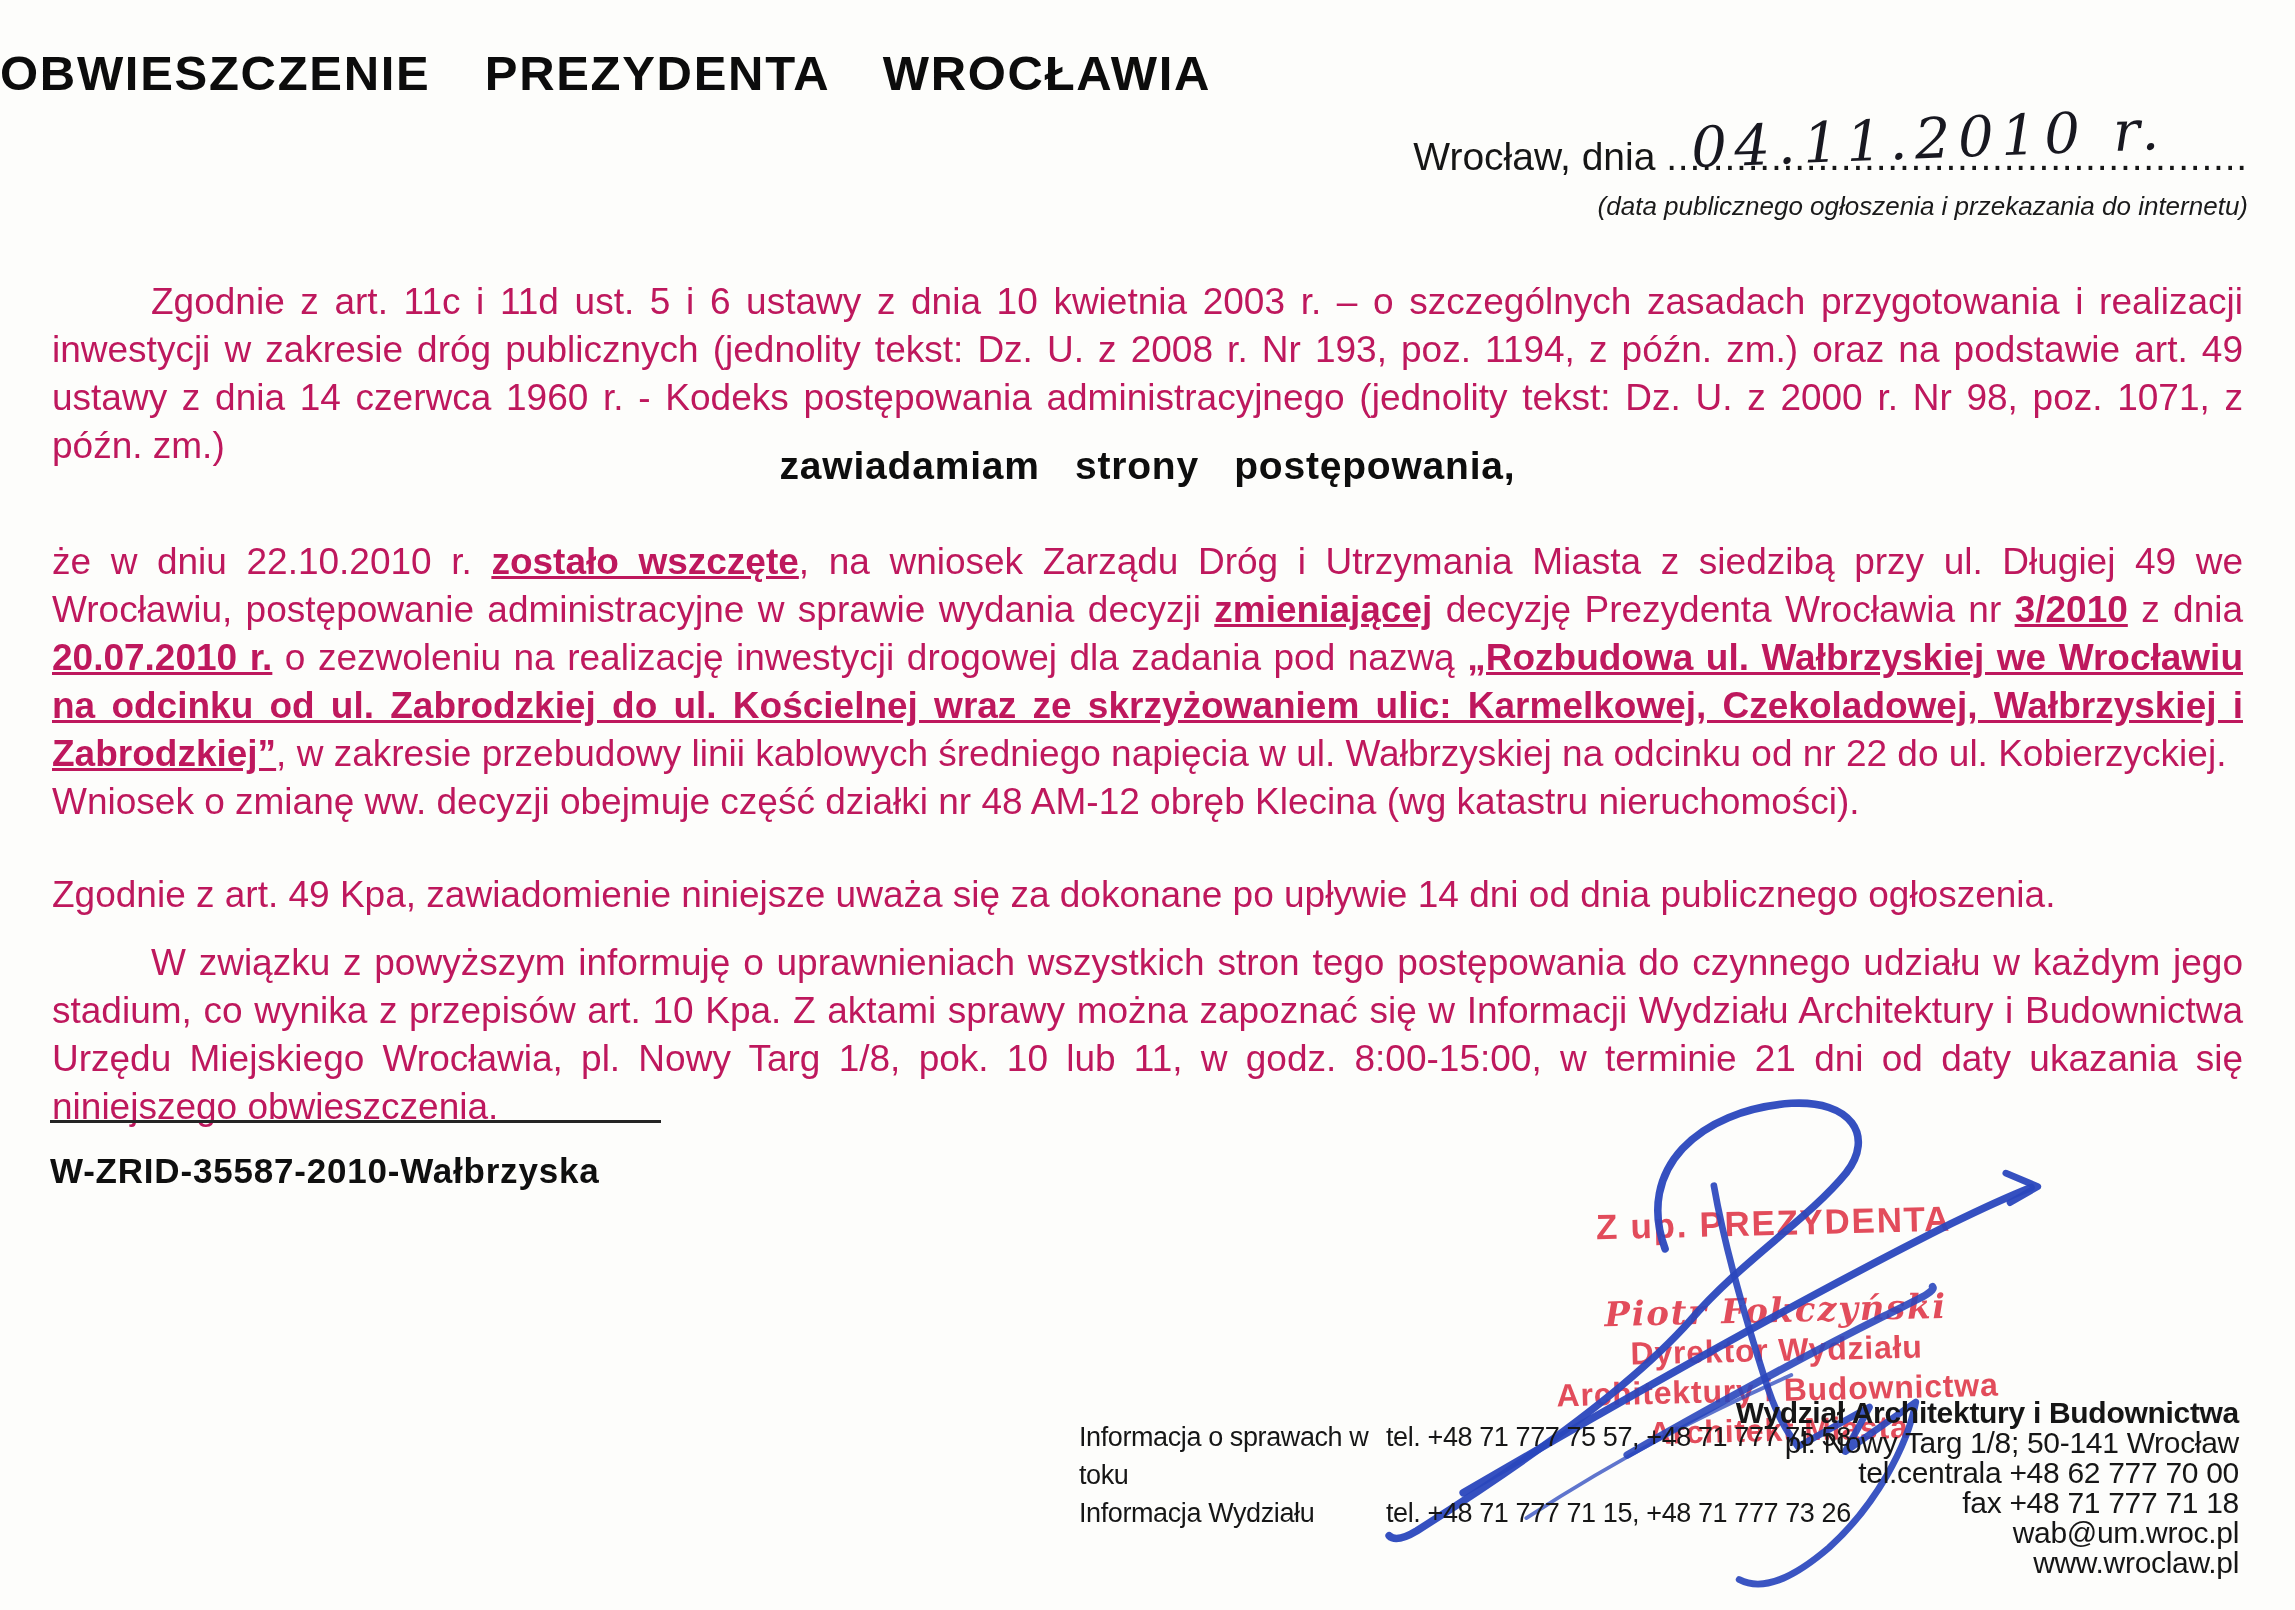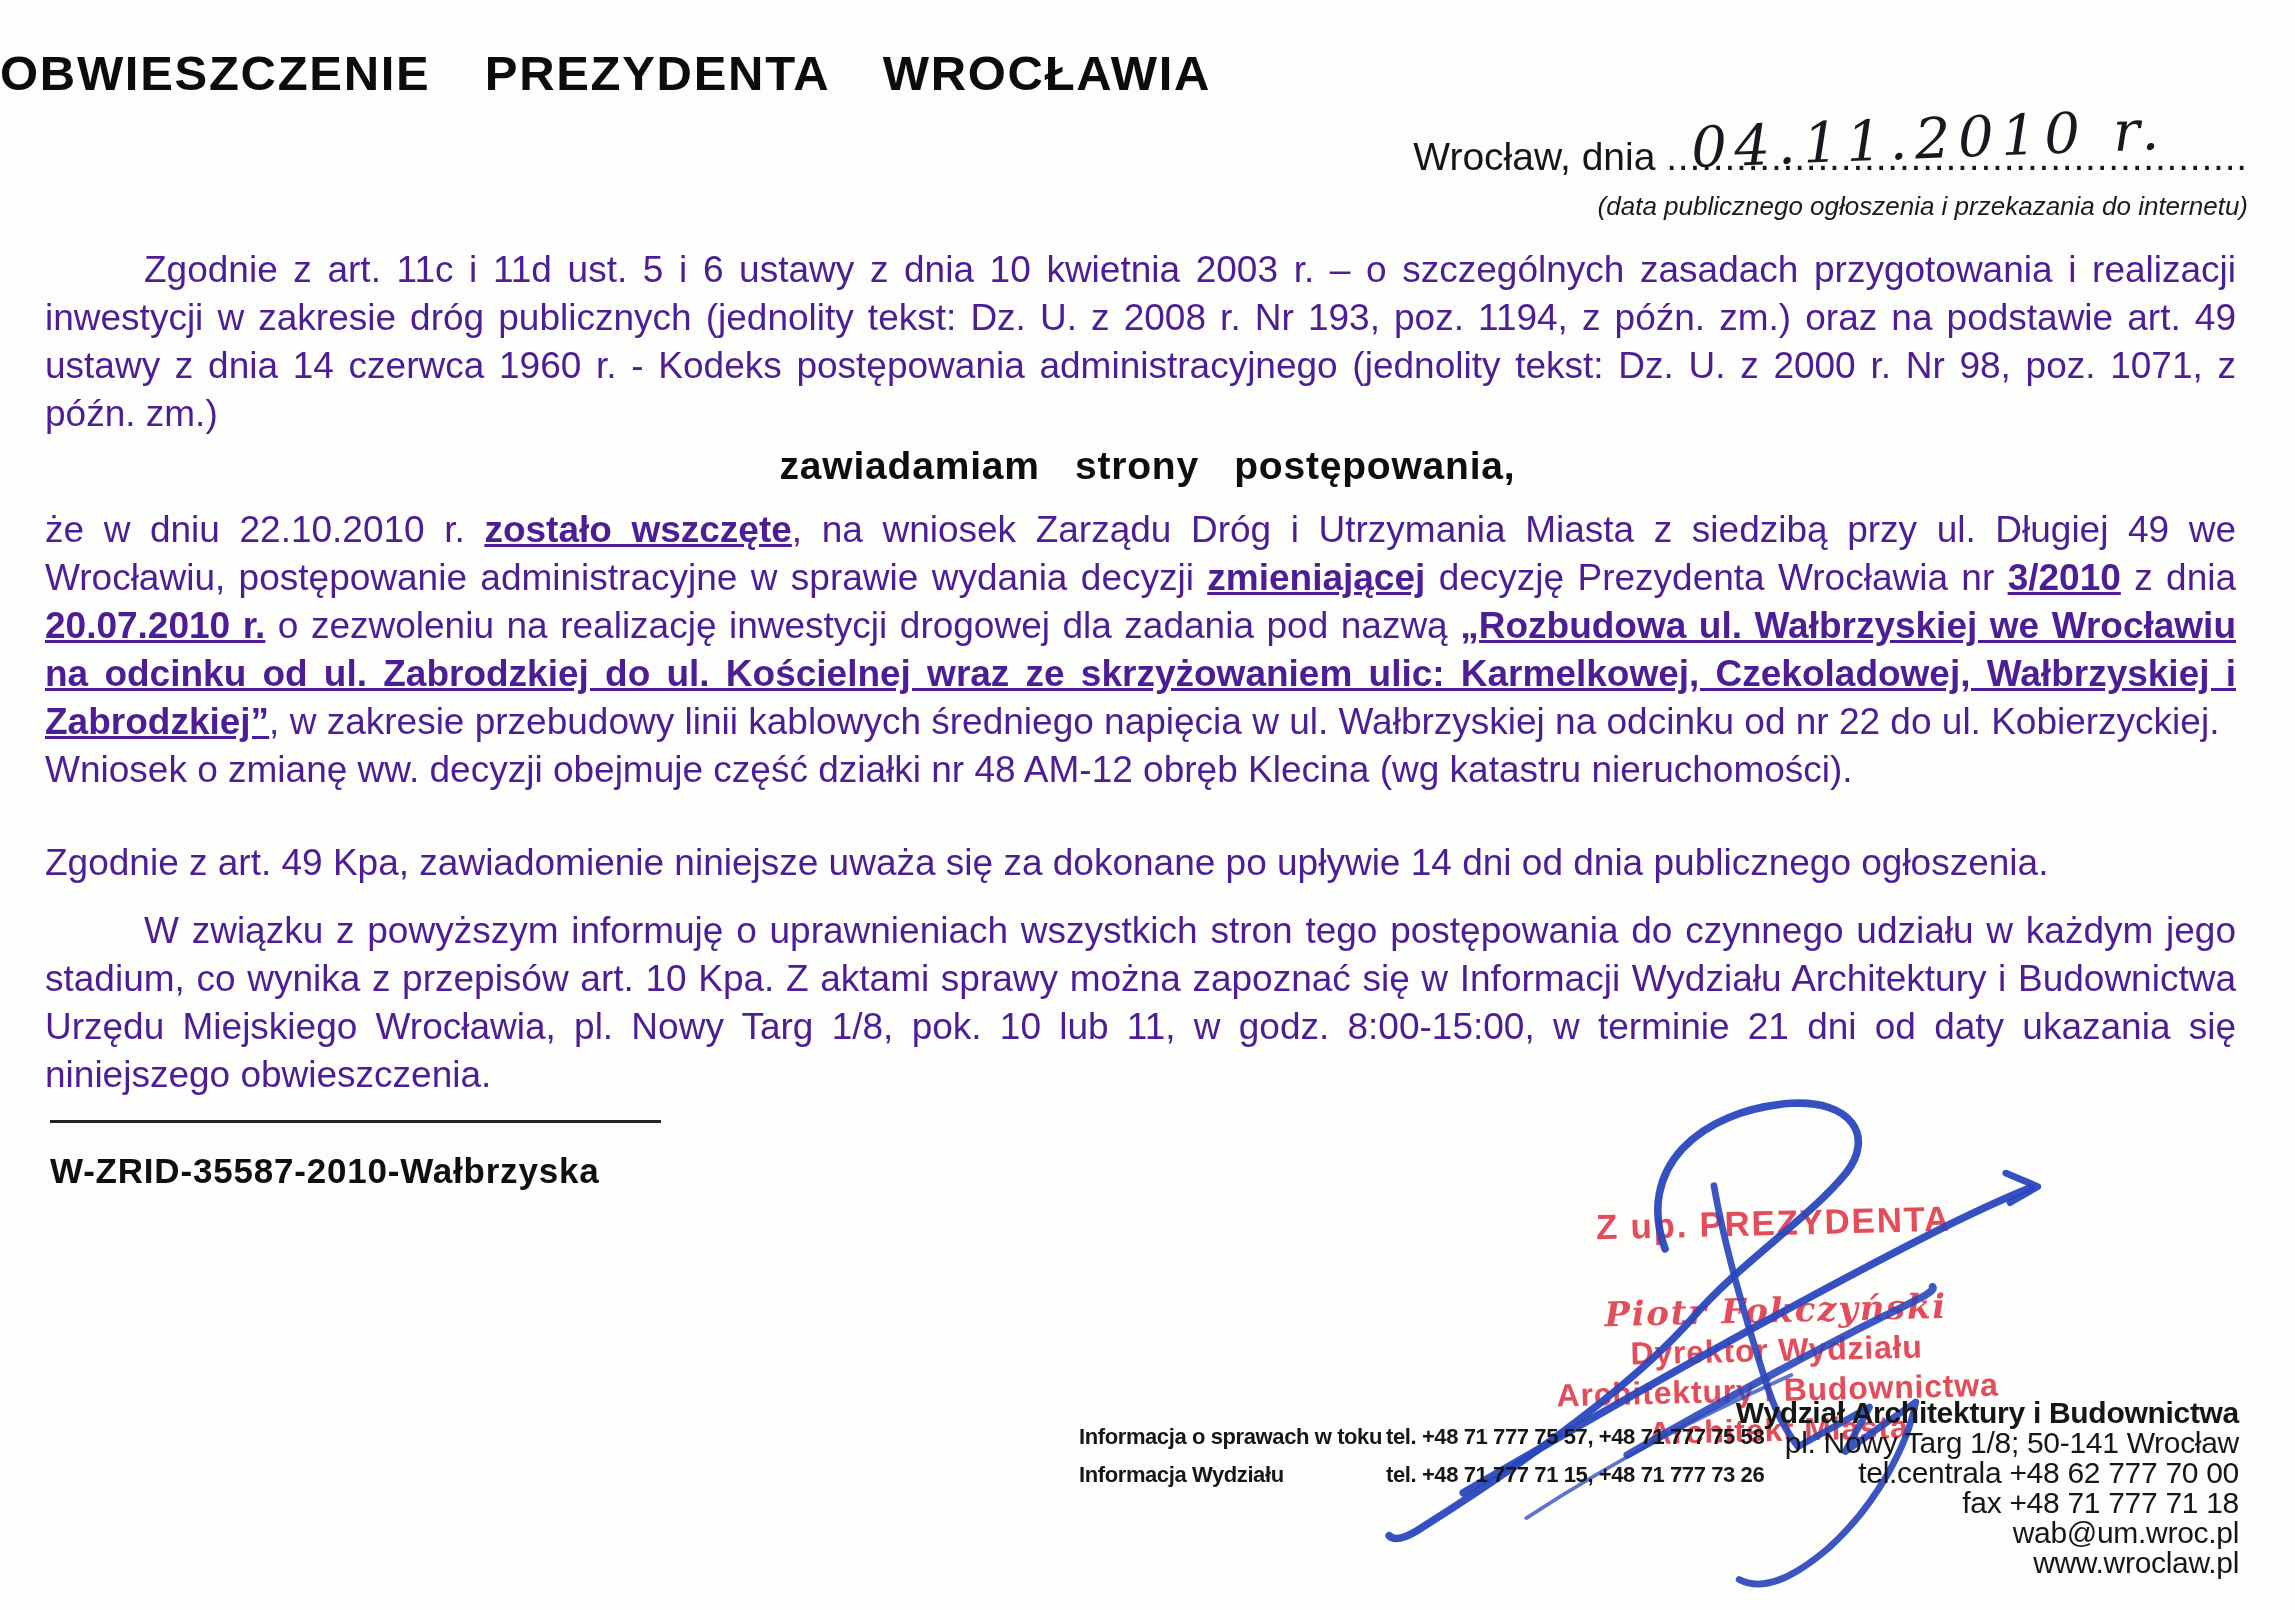--- a/index.html
+++ b/index.html
@@ -28,23 +28,24 @@
   .handwritten {
     position:absolute; left:25px; bottom:8.4px;
     font-family:"DejaVu Serif", serif; font-style:italic;
     font-size:56px; color:#181820; letter-spacing:7.6px;
     transform:rotate(-2.2deg); white-space:nowrap;
   }
   .date-caption { font-size:26px; font-style:italic; margin-top:12px; color:#1a1a1a; }
 
   
   .para {
-    position:absolute; left:45px; width:2191px;
+    position:absolute; left:52px; width:2191px;
     font-size:37px; line-height:48px; text-align:justify;
-    color:#4c1d95;
+    color:#be185d;
+    margin-top:32px;
   }
   .indent { text-indent:99px; }
   .b { font-weight:bold;text-decoration:underline; }
 
   .notice-heading {
     position:absolute; top:444px; left:0; width:100%;
     text-align:center; font-weight:bold; font-size:39px;
     word-spacing:23.6px; letter-spacing:0.8px; color:#0e0e0e;
   }
 
@@ -72,21 +73,21 @@
   }
   .stamp-line { font-size:32px; font-weight:bold; line-height:40px; letter-spacing:0.8px; }
 
   
   .sig { position:absolute; left:1337px; top:1051px; width:774px; height:564px; }
 
   
   .footer-left {
     position:absolute; left:1079px; top:1418px;
     display:grid; grid-template-columns:307px auto;
-    font-size:22px; line-height:38px; letter-spacing:-0.4px; color:#161616;font-weight:bold;
+    font-size:27px; line-height:38px; letter-spacing:-0.4px; color:#161616;
   }
   .footer-right {
     position:absolute; right:56px; top:1398px;
     text-align:right; font-size:30px; line-height:30px;
     letter-spacing:-0.3px; color:#161616;
   }
   .footer-right .fr0 { font-weight:bold; }
 </style>
 </head>
 <body>

